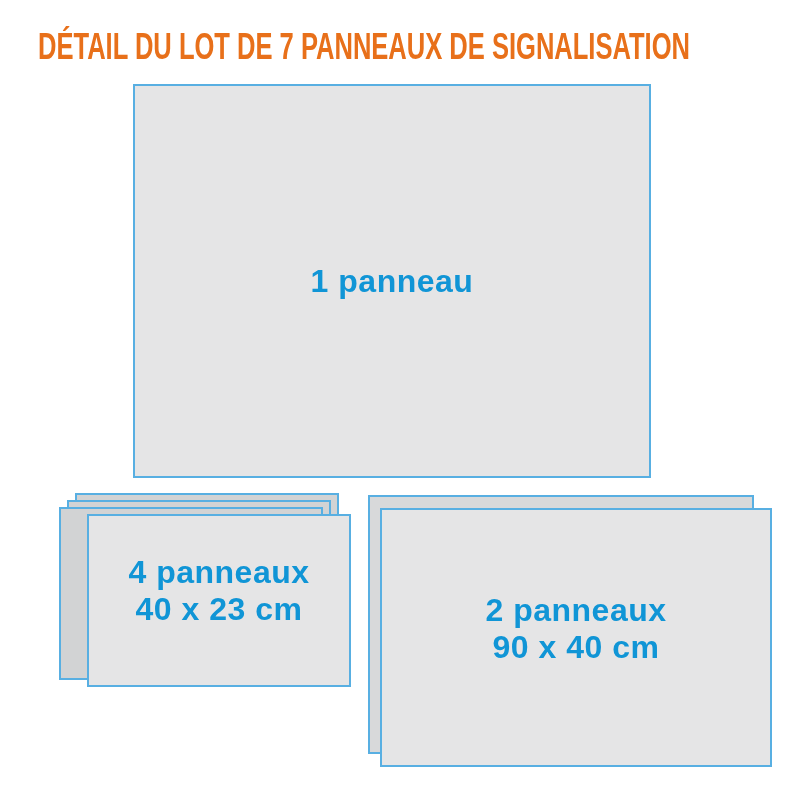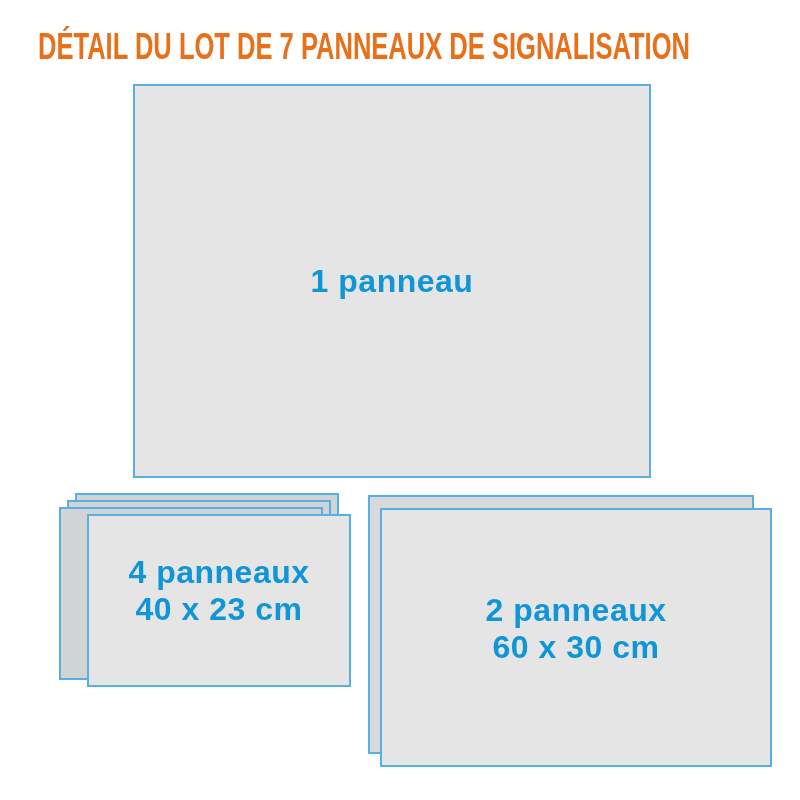--- a/index.html
+++ b/index.html
@@ -98,18 +98,18 @@
         <span>40 x 23 cm</span>
       </div>
     </div>
   </div>
 
   <div>
     <div class="panel back-light double-back"></div>
     <div class="panel double-front">
       <div class="panel-label">
         <span>2 panneaux</span>
-        <span>60 x 30 cm</span>
+        <span>90 x 40 cm</span>
       </div>
     </div>
   </div>
 
 </div>
 
 </body></html>

